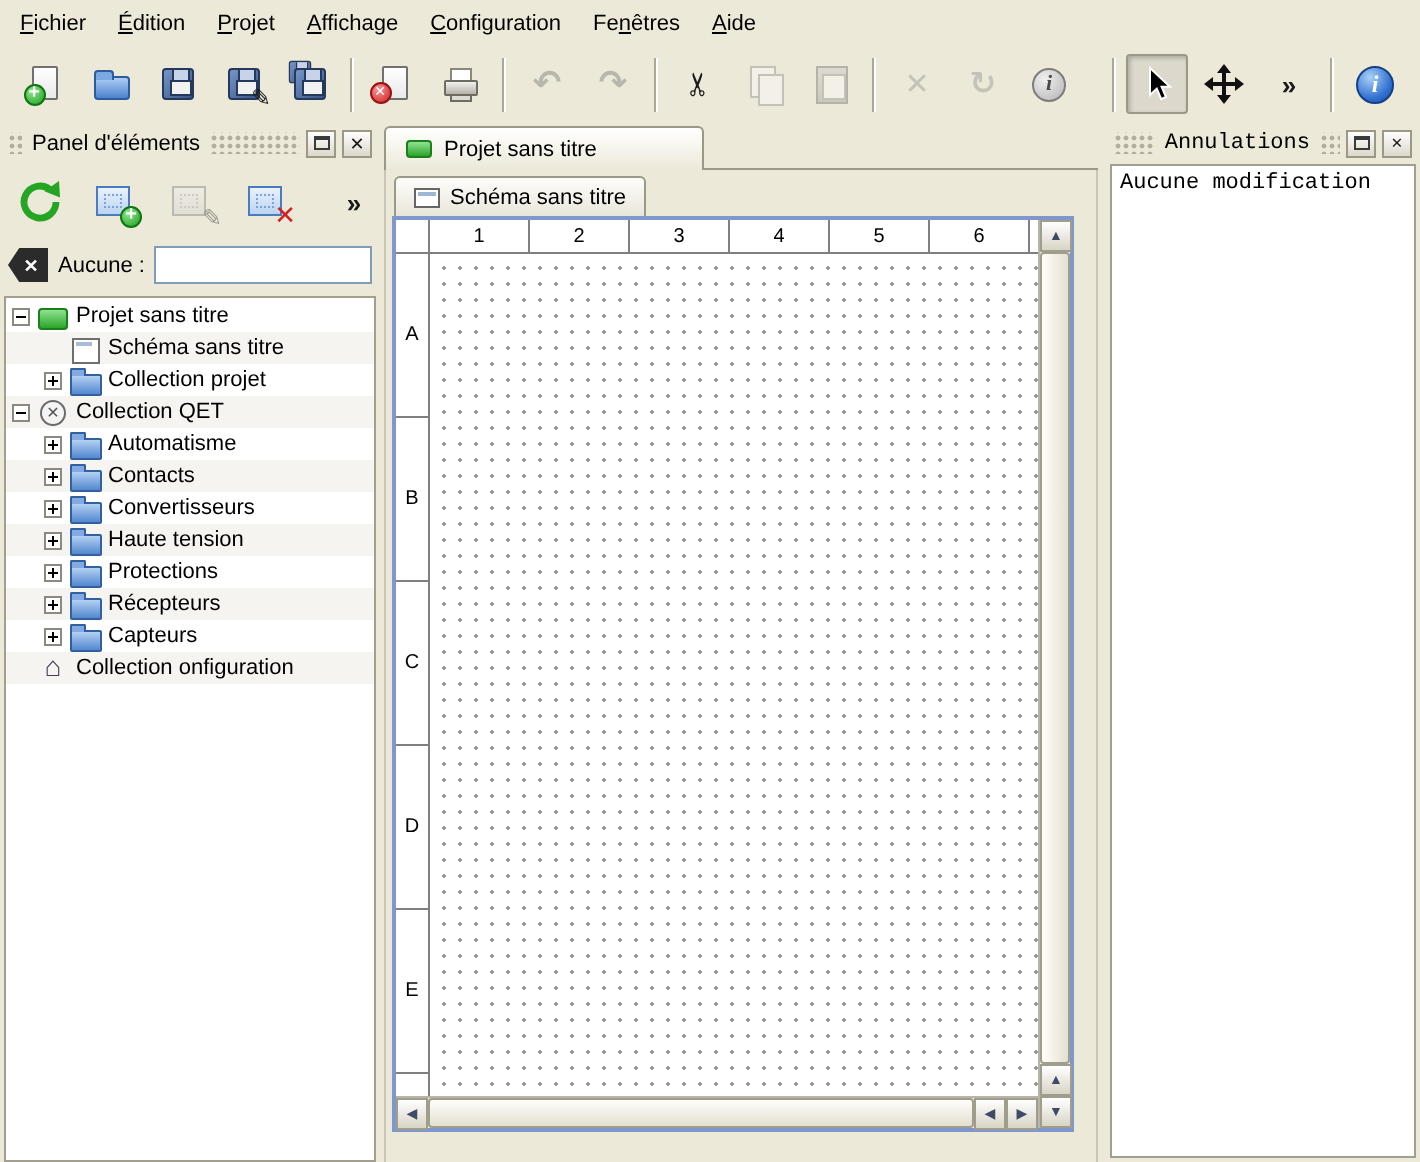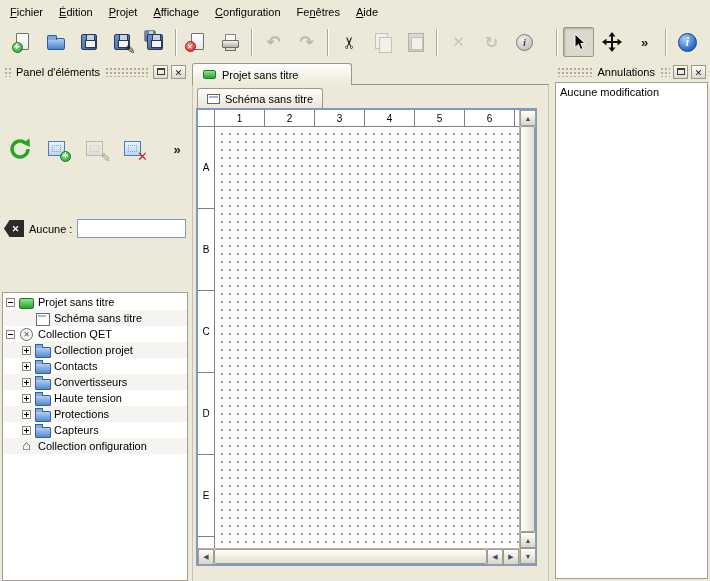--- a/index.html
+++ b/index.html
@@ -70,21 +70,21 @@
   .grip{height:11px;flex:1;background-image:radial-gradient(#b3ae9c 1px,rgba(0,0,0,0) 1.4px);
         background-size:4px 4px;background-position:0 1px;}
   .grip.lead{flex:0 0 7px;}
   .grip.tail{flex:0 0 10px;}
   .dock-btn{width:15px;height:14px;flex:none;border:1px solid #9c9886;background:linear-gradient(#fefefe,#dcd8ca);
             display:flex;align-items:center;justify-content:center;padding:0;font:inherit;}
   .float-glyph{width:8px;height:7px;border:1px solid #3a3a3a;border-top-width:2px;display:block;}
   .close-glyph::after{content:"✕";font-size:9px;line-height:1;font-weight:700;color:#1a1a1a;}
 
   
-  .left-dock{width:190px;flex:none;display:flex;flex-direction:column;padding:1px 2px 0 2px;gap:48px;}
+  .left-dock{width:190px;flex:none;display:flex;flex-direction:column;padding:1px 2px 0 2px;}
   .panel-toolbar{height:42px;flex:none;display:flex;align-items:center;gap:6px;padding:2px 2px;}
   .ltbtn{width:32px;height:32px;flex:none;border:1px solid transparent;background:transparent;border-radius:2px;
          display:flex;align-items:center;justify-content:center;padding:0;font:inherit;}
   .ltbtn.disabled{opacity:.4;filter:grayscale(100%);}
   .lt-overflow{width:18px;height:24px;margin-left:auto;}
   .ic-elem{position:relative;width:24px;height:24px;}
   .ic-elem-box{position:absolute;left:2px;top:4px;width:17px;height:15px;background:linear-gradient(#eaf2fd,#bcd4f2);border:1px solid #4a7cc0;}
   .ic-elem-box::after{content:"";position:absolute;left:3px;top:3px;right:3px;bottom:3px;border:1px dotted #7aa3d8;}
   .x-red{position:absolute;right:-2px;bottom:-2px;z-index:2;}
   .x-red::after{content:"✕";color:#d41f1f;font-weight:700;font-size:13px;line-height:13px;}
@@ -156,21 +156,21 @@
   .sb-up::after{content:"▲";font-size:7px;color:#3e4a66;}
   .sb-down::after{content:"▼";font-size:7px;color:#3e4a66;}
   .sb-left::after{content:"◀";font-size:7px;color:#3e4a66;}
   .sb-right::after{content:"▶";font-size:7px;color:#3e4a66;}
   .vtrack{flex:1;display:flex;flex-direction:column;min-height:0;}
   .vthumb{flex:1;background:linear-gradient(90deg,#fffefb,#e3dfd1);border:1px solid #a19d8d;border-radius:2px;}
   .htrack{flex:1;display:flex;min-width:0;}
   .hthumb{flex:1;background:linear-gradient(#fffefb,#e3dfd1);border:1px solid #a19d8d;border-radius:2px;}
 
   
-  .right-dock{width:157px;flex:none;display:flex;flex-direction:column;padding:1px 2px 2px 2px;}
+  .right-dock{width:157px;flex:none;display:flex;flex-direction:column;padding:1px 2px 2px 2px;font-family:Liberation Mono, monospace;}
   .right-content{flex:1;min-height:0;background:#fff;border:1px solid #a39f8f;margin-top:2px;padding:3px 4px;}
 </style>
 </head>
 <body>
 
 <div class="app">
 
   <div class="menubar">
     <div class="menu-item"><u>F</u>ichier</div>
     <div class="menu-item"><u>É</u>dition</div>
@@ -335,49 +335,59 @@
         <div class="trow d0">
           <span class="exp exp-minus"></span>
           <span class="ti ti-project"></span>
           <span>Projet sans titre</span>
         </div>
         <div class="trow d1">
           <span class="exp-spacer"></span>
           <span class="ti ti-schema"></span>
           <span>Schéma sans titre</span>
         </div>
+        <div class="trow d1">
+          <span class="exp exp-plus"></span>
+          <span class="ti ti-folder"></span>
+          <span>Collection projet</span>
+        </div>
         <div class="trow d0">
           <span class="exp exp-minus"></span>
           <span class="ti ti-qet"></span>
           <span>Collection QET</span>
         </div>
         <div class="trow d1">
           <span class="exp exp-plus"></span>
           <span class="ti ti-folder"></span>
-          <span>Collection projet</span>
+          <span>Automatisme</span>
         </div>
         <div class="trow d1">
           <span class="exp exp-plus"></span>
           <span class="ti ti-folder"></span>
           <span>Contacts</span>
         </div>
         <div class="trow d1">
           <span class="exp exp-plus"></span>
           <span class="ti ti-folder"></span>
           <span>Convertisseurs</span>
         </div>
         <div class="trow d1">
           <span class="exp exp-plus"></span>
           <span class="ti ti-folder"></span>
           <span>Haute tension</span>
         </div>
         <div class="trow d1">
           <span class="exp exp-plus"></span>
           <span class="ti ti-folder"></span>
           <span>Protections</span>
+        </div>
+        <div class="trow d1">
+          <span class="exp exp-plus"></span>
+          <span class="ti ti-folder"></span>
+          <span>Récepteurs</span>
         </div>
         <div class="trow d1">
           <span class="exp exp-plus"></span>
           <span class="ti ti-folder"></span>
           <span>Capteurs</span>
         </div>
         <div class="trow d0">
           <span class="exp-spacer"></span>
           <span class="ti ti-home"></span>
           <span>Collection onfiguration</span>

